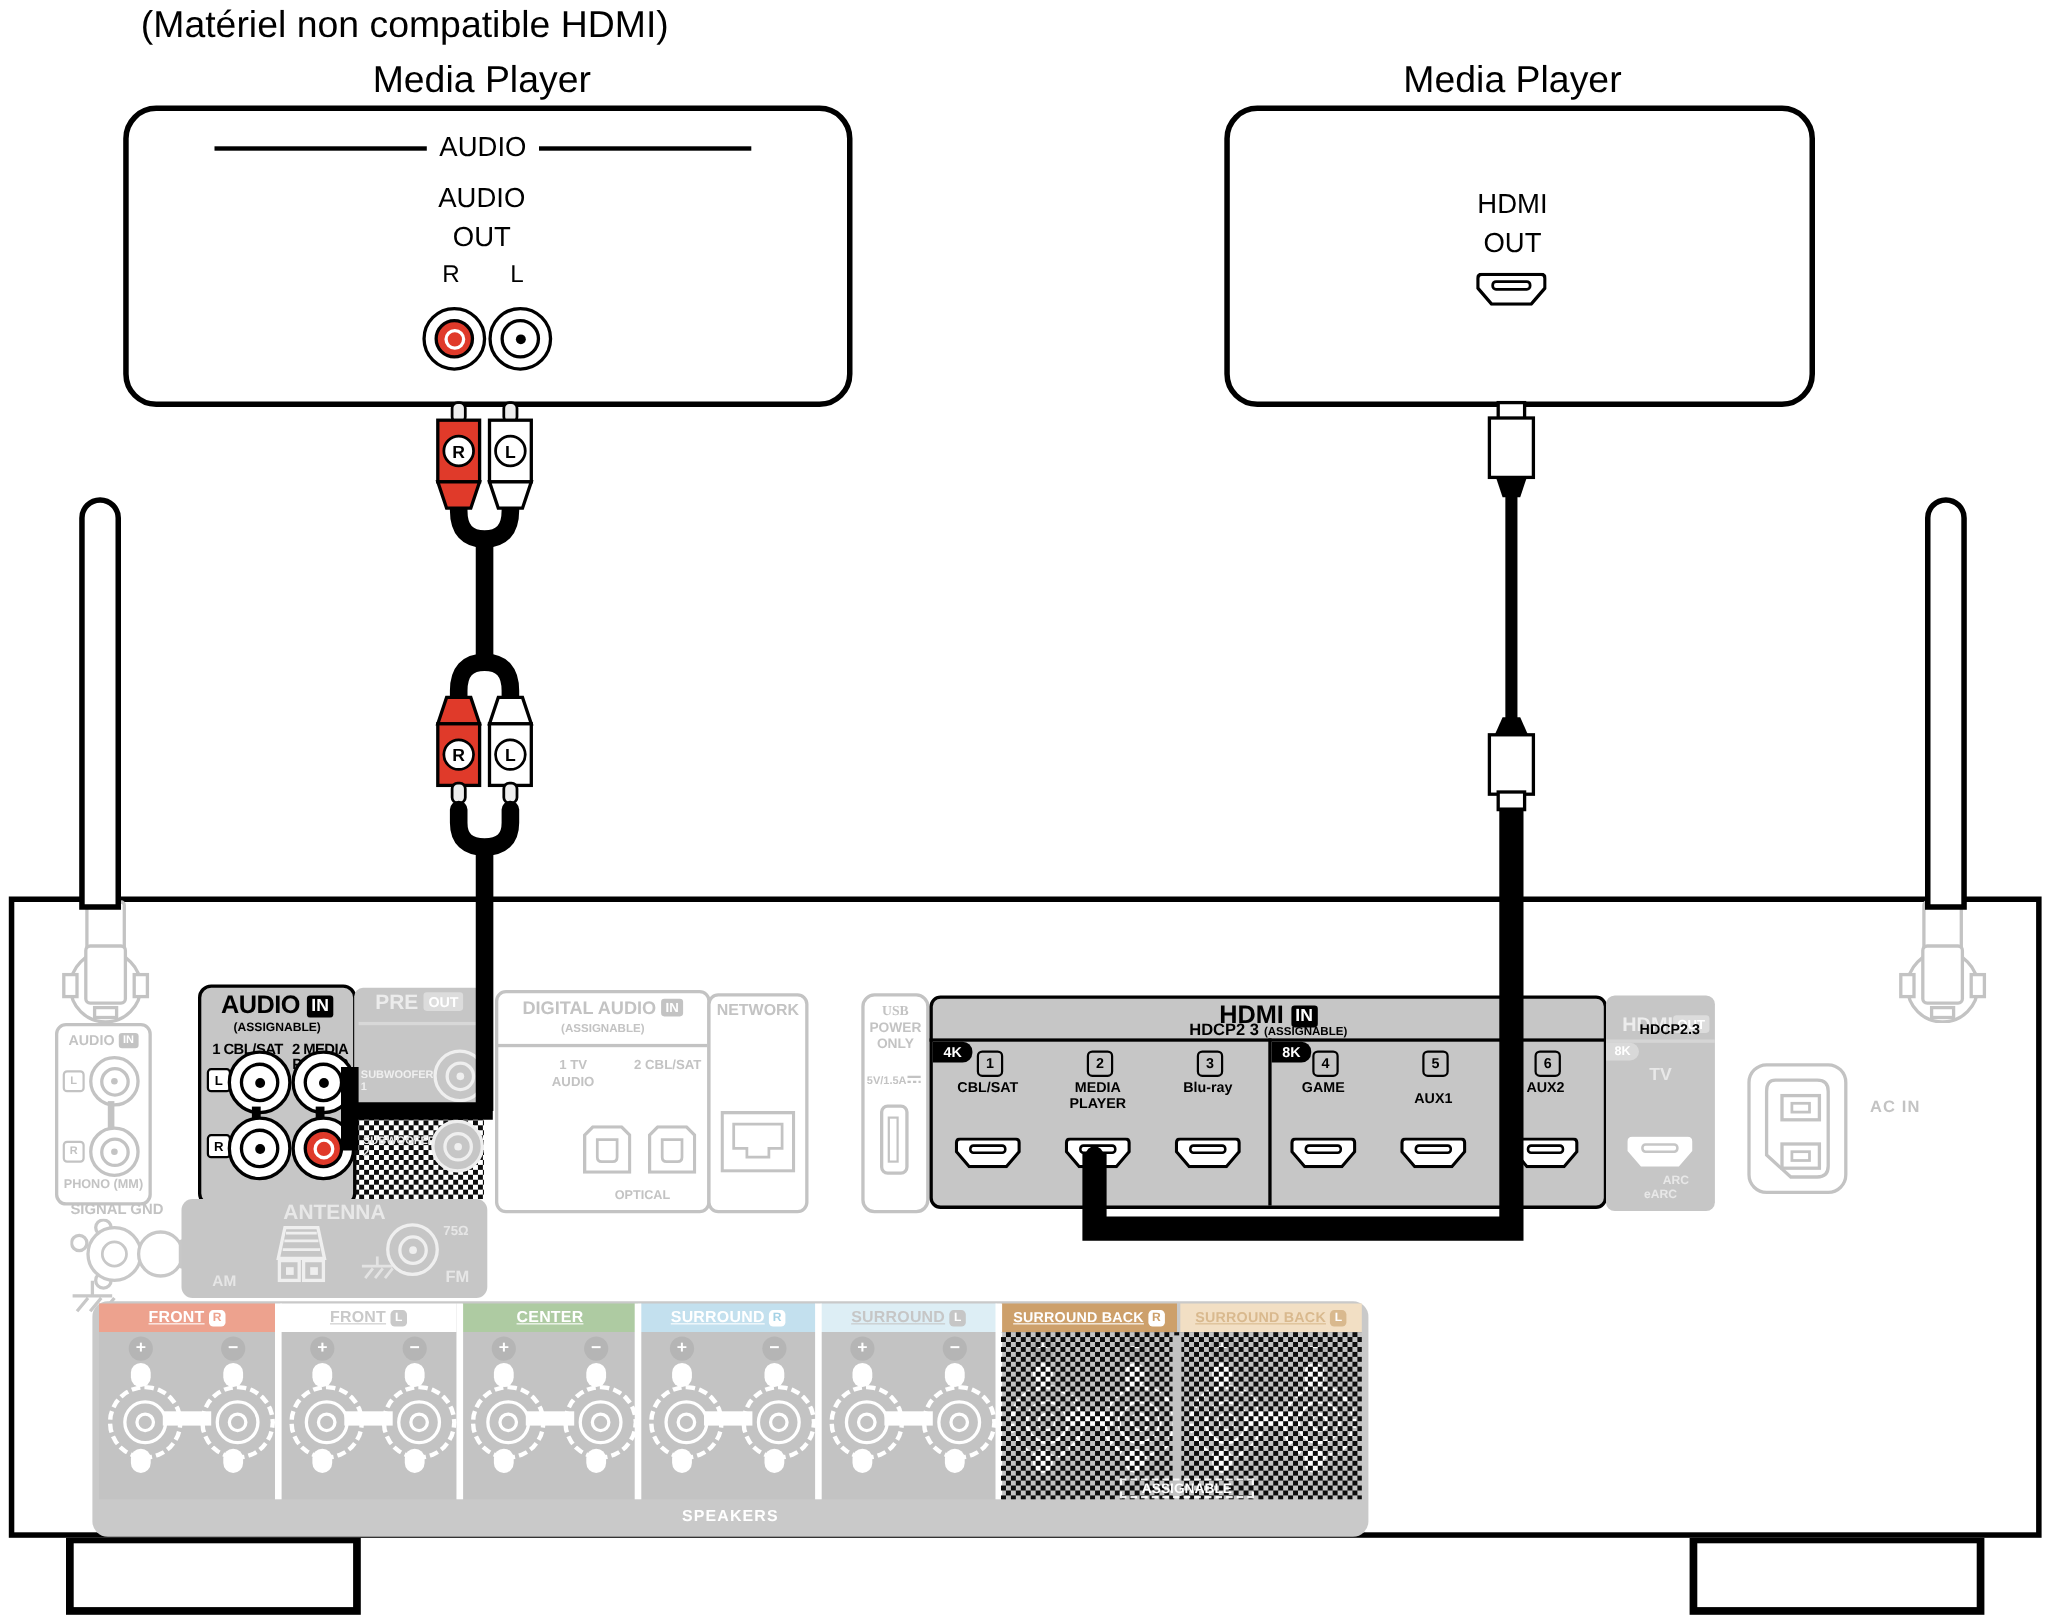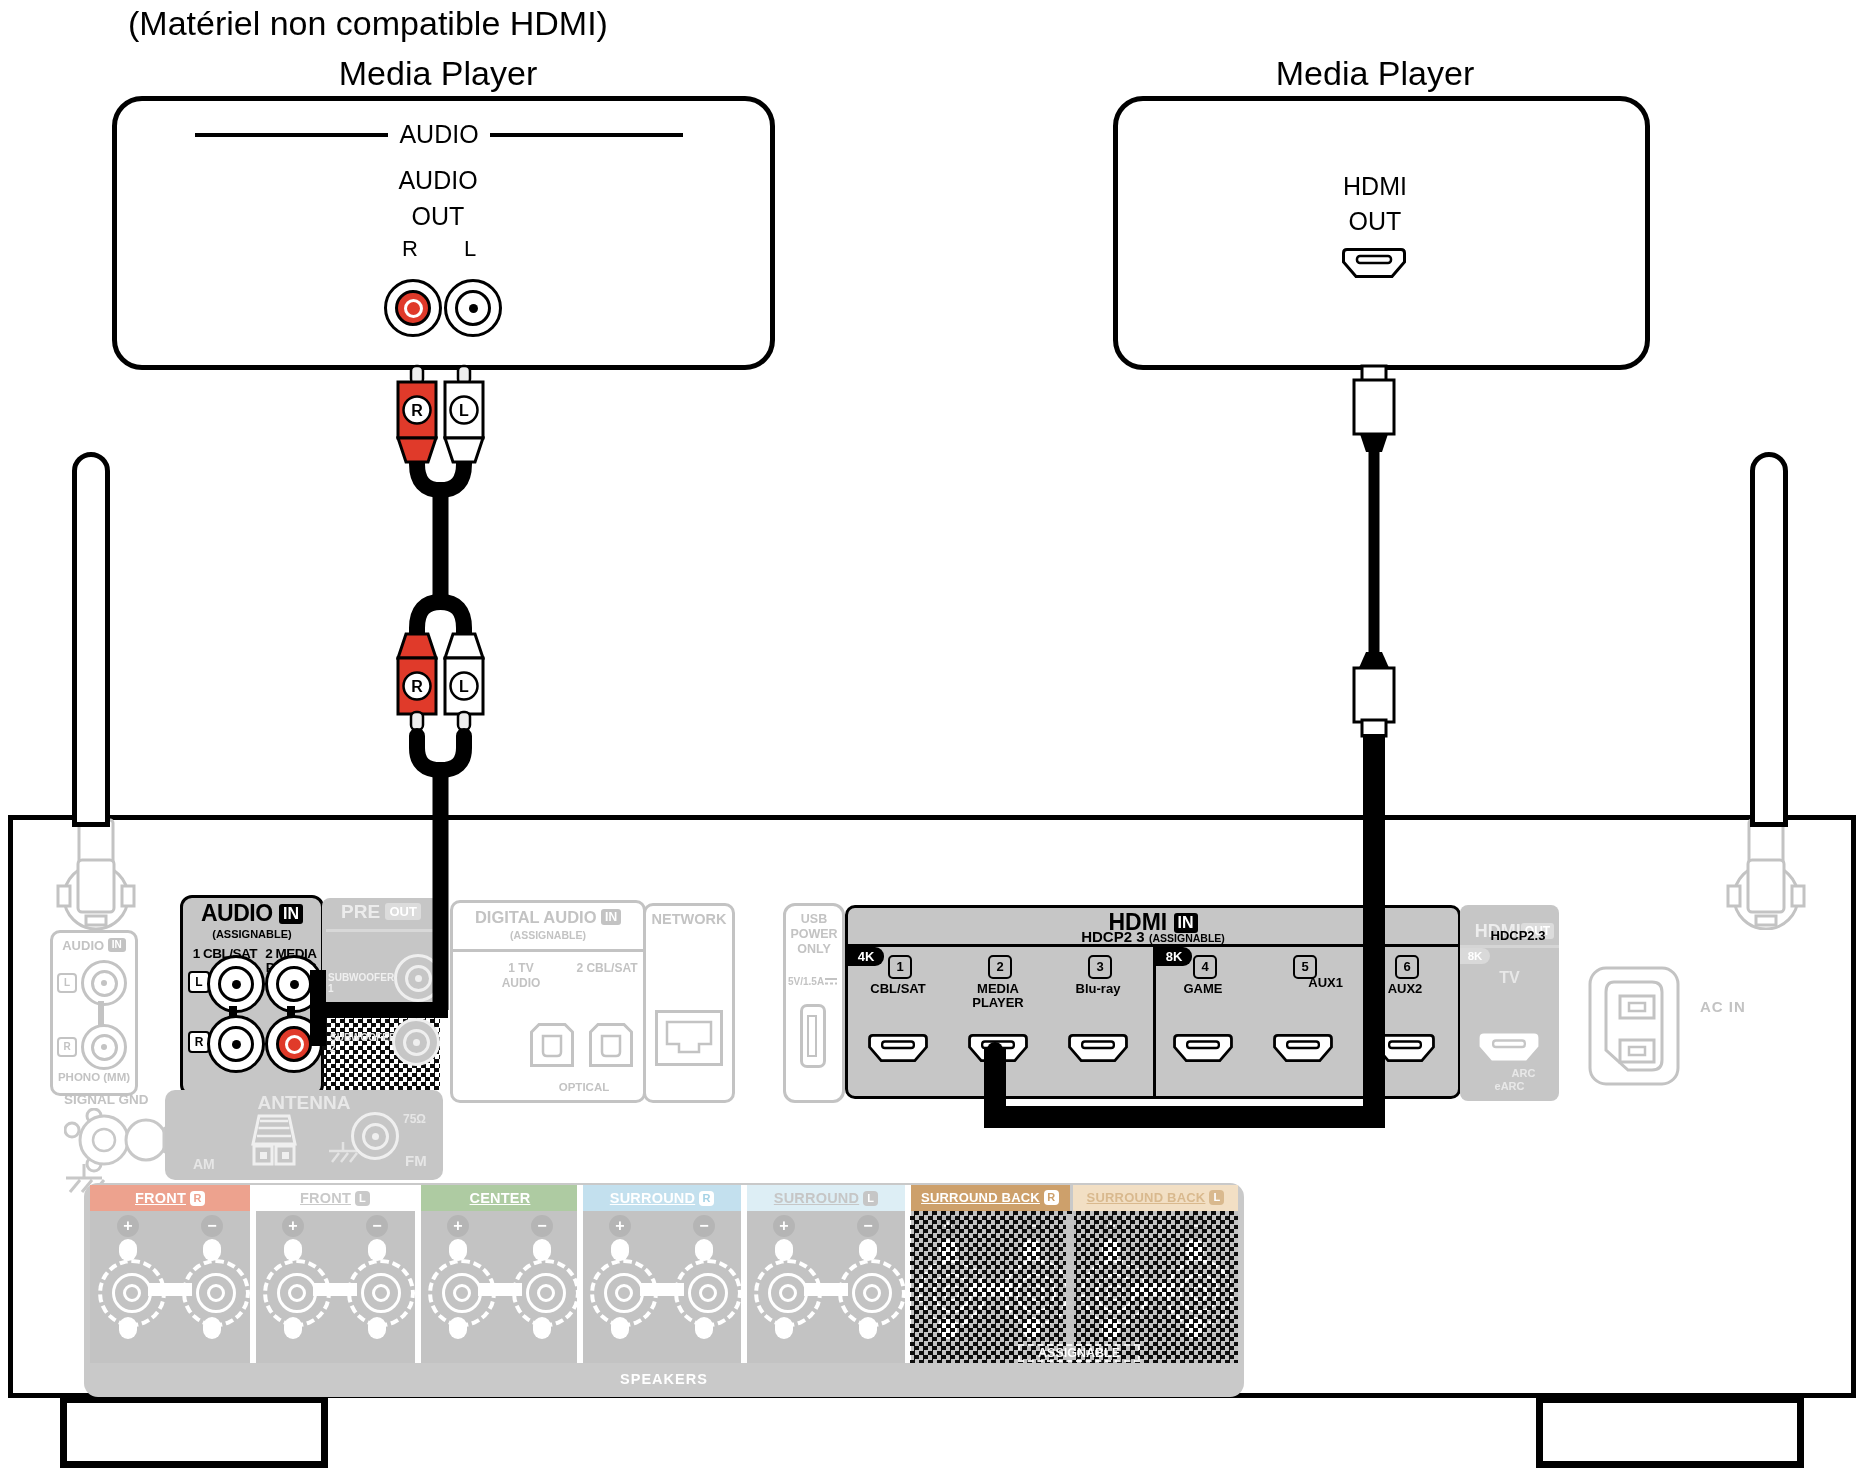--- a/index.html
+++ b/index.html
@@ -281,21 +281,21 @@
     <div class="abs" style="left:9px;top:104px;">
       <svg width="68" height="56" viewBox="0 0 68 56">
           <rect x="1.5" y="1.5" width="65" height="53" fill="#fff" stroke="#c3c3c3" stroke-width="3"></rect>
           <path d="M12 12 H56 V34 H44 V42 H24 V34 H12 Z" fill="none" stroke="#c3c3c3" stroke-width="2.5"></path>
         </svg>
     </div>
   </div>
 
   <div class="abs panel-outline" style="left:783px;top:903px;width:56px;height:194px;border-radius:12px;">
     <div class="abs ctr b gry" style="left:0;top:6px;width:56px;font-size:12.5px;line-height:15px;">
-      <span style="display:block;">USB</span>
+      <span style="display:block;font-family:Liberation Serif, serif;">USB</span>
       <span style="display:block;">POWER</span>
       <span style="display:block;">ONLY</span>
     </div>
     <div class="abs b gry" style="left:2px;top:70px;font-size:10px;white-space:nowrap;">
       <span>5V/1.5A</span><svg width="14" height="10" viewBox="0 0 14 10" style="display:inline-block;vertical-align:-1px;">
           <line x1="1" y1="3" x2="13" y2="3" stroke="#c3c3c3" stroke-width="2"></line>
           <line x1="1" y1="7.5" x2="13" y2="7.5" stroke="#c3c3c3" stroke-width="2" stroke-dasharray="3 2"></line>
         </svg>
     </div>
     <div class="abs" style="left:14px;top:98px;width:26px;height:64px;border:3px solid #c3c3c3;border-radius:7px;background:#fff;box-sizing:border-box;">
@@ -347,21 +347,21 @@
     <div class="numbox" style="left:345px;top:47px;">4</div>
     <div class="portlabel" style="left:315px;top:74px;width:80px;">GAME</div>
     <div class="abs" style="left:324px;top:126px;">
         <svg width="62" height="28" viewBox="0 0 64 30">
           <path d="M5 1.5 H59 Q62.5 1.5 62.5 5 V14 L50 28.5 H14 L1.5 14 V5 Q1.5 1.5 5 1.5 Z" fill="#fff" stroke="#000" stroke-width="3"></path>
           <rect x="15" y="8" width="34" height="7" rx="3" fill="none" stroke="#000" stroke-width="2.5"></rect>
         </svg>
       </div>
 
     <div class="numbox" style="left:445px;top:47px;">5</div>
-    <div class="portlabel" style="left:415px;top:68px;width:80px;text-align:right;">AUX1</div>
+    <div class="portlabel" style="left:415px;top:84px;width:80px;">AUX1</div>
     <div class="abs" style="left:424px;top:126px;">
         <svg width="62" height="28" viewBox="0 0 64 30">
           <path d="M5 1.5 H59 Q62.5 1.5 62.5 5 V14 L50 28.5 H14 L1.5 14 V5 Q1.5 1.5 5 1.5 Z" fill="#fff" stroke="#000" stroke-width="3"></path>
           <rect x="15" y="8" width="34" height="7" rx="3" fill="none" stroke="#000" stroke-width="2.5"></rect>
         </svg>
       </div>
 
     <div class="numbox" style="left:547px;top:47px;">6</div>
     <div class="portlabel" style="left:517px;top:74px;width:80px;">AUX2</div>
     <div class="abs" style="left:526px;top:126px;">

